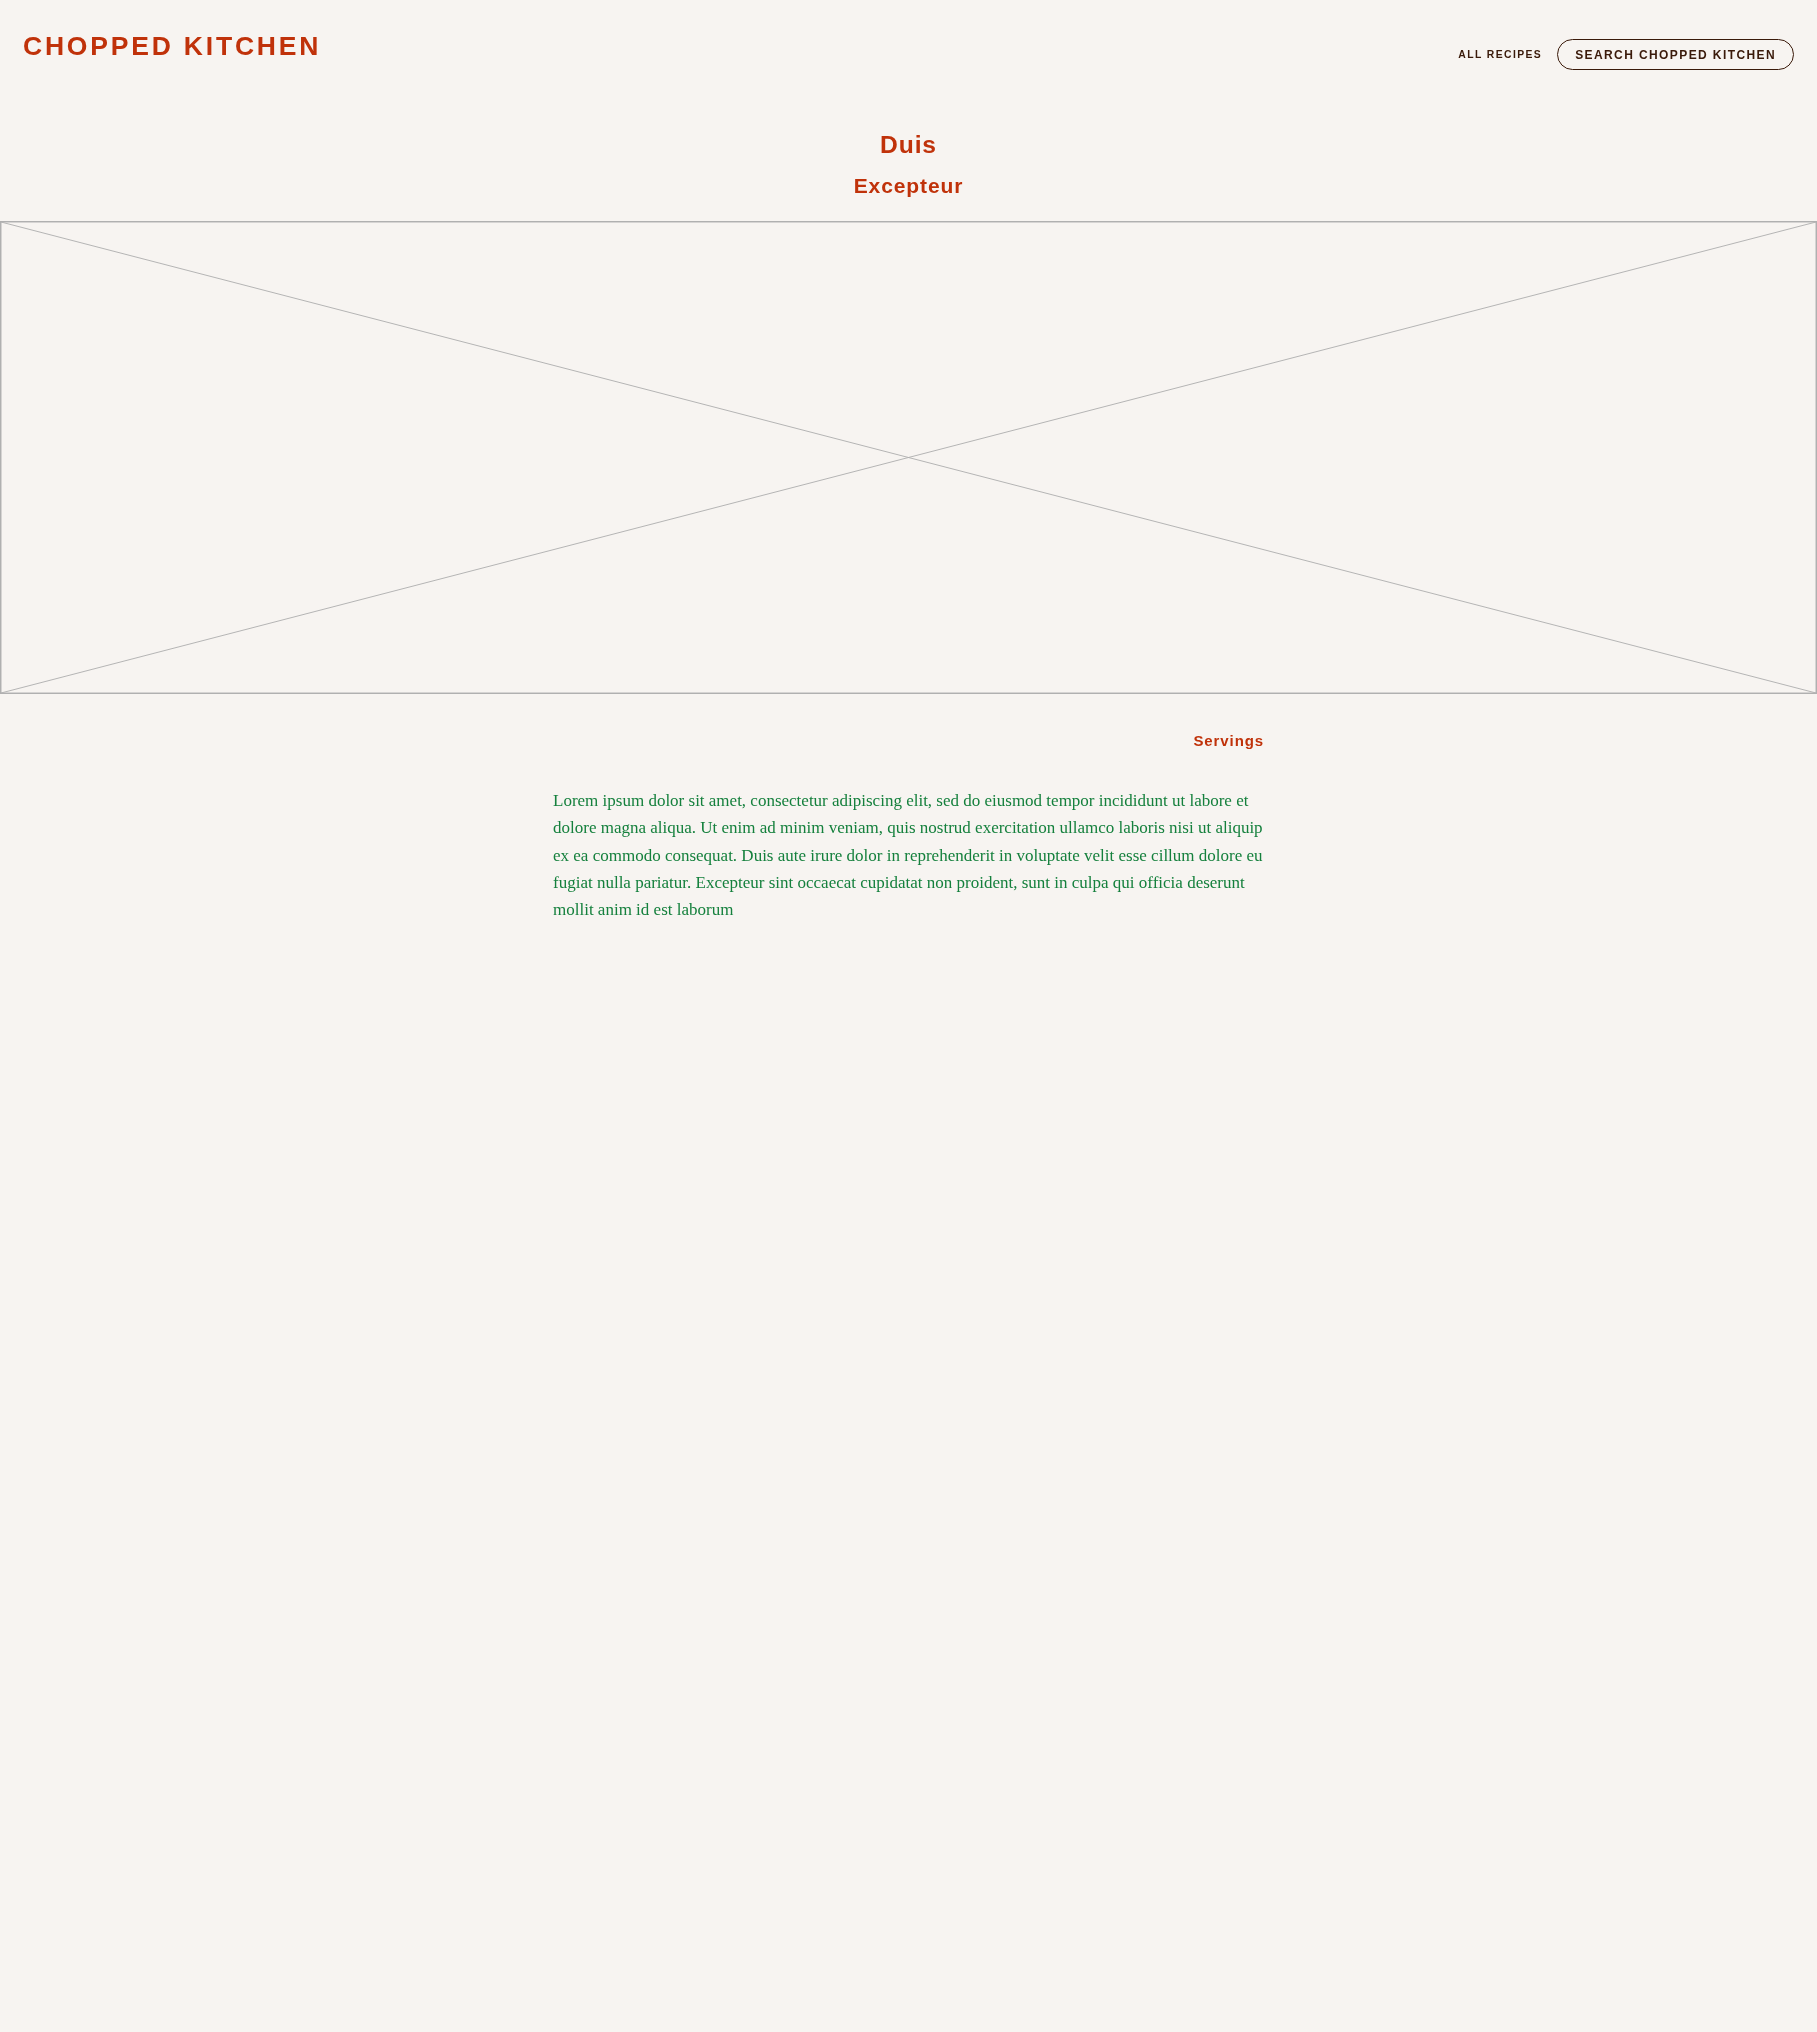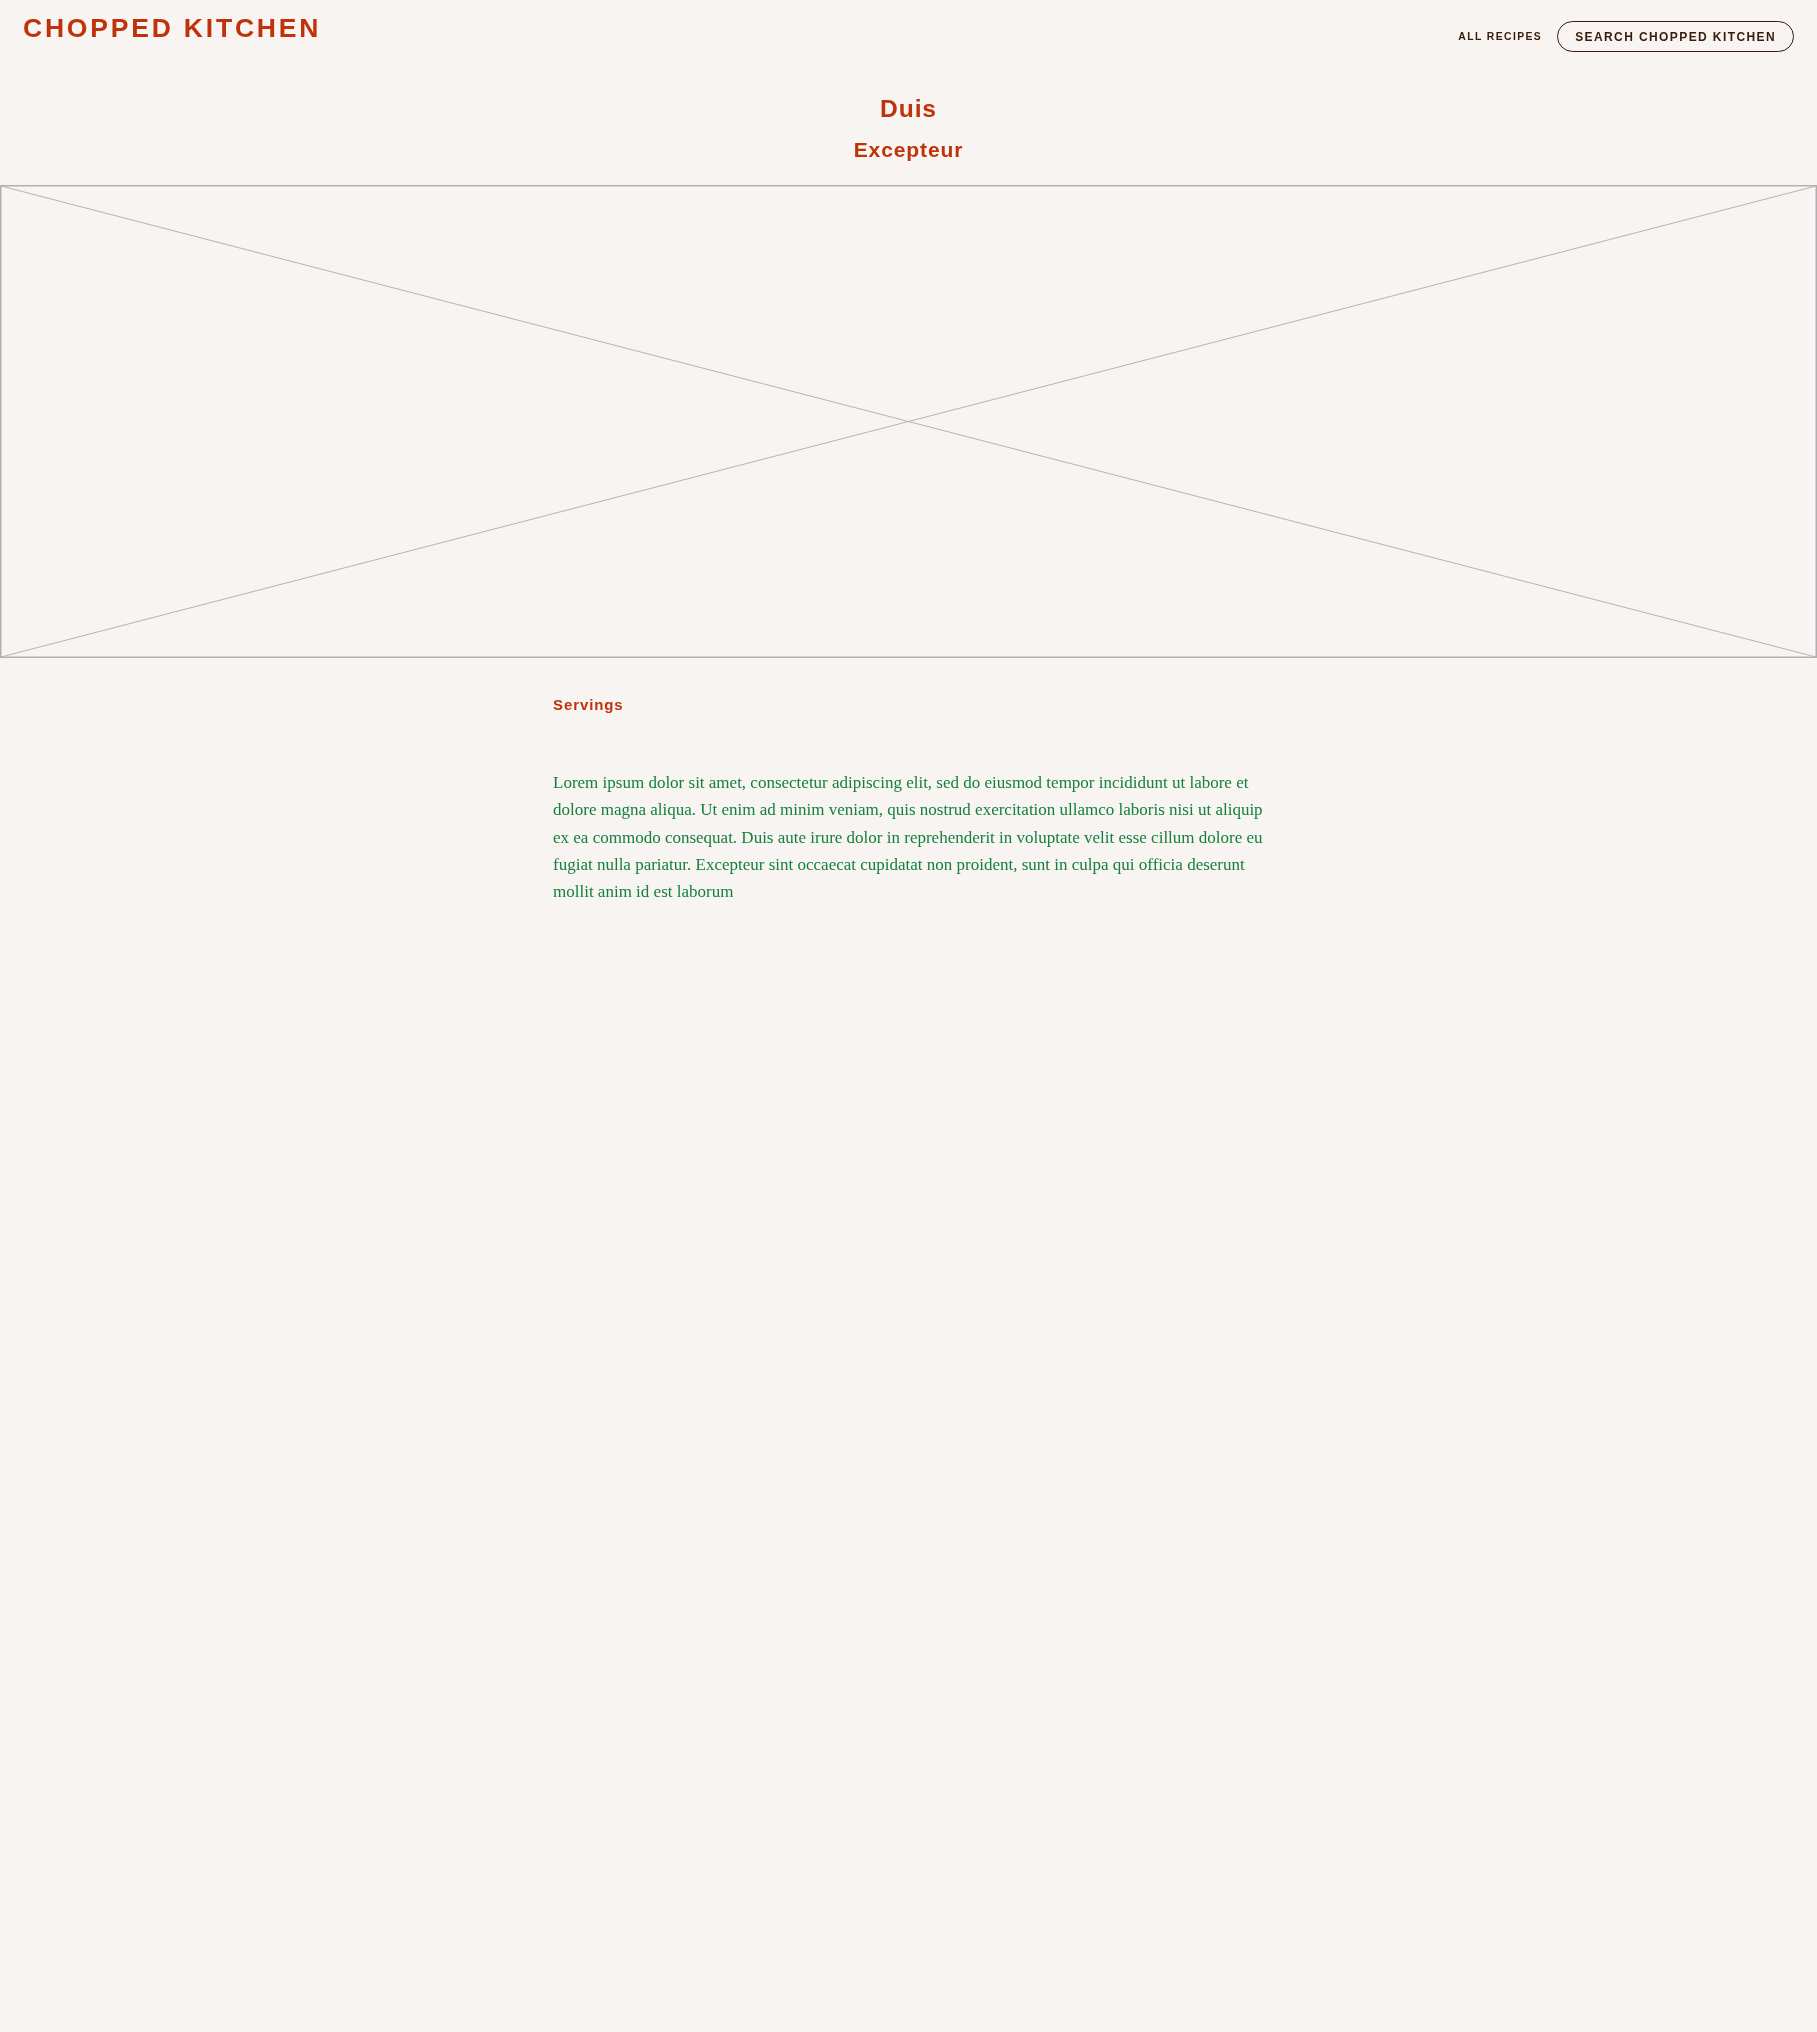--- a/index.html
+++ b/index.html
@@ -12,21 +12,21 @@
       background-color: #f7f4f1;
       font-family: Georgia, 'Times New Roman', serif;
       min-height: 2033px;
     }
 
     
     header {
       display: flex;
       align-items: center;
       justify-content: space-between;
-      padding: 5px 23px;
+      padding: 23px 23px;
       background-color: #f7f4f1;
     }
 
     .site-logo {
       font-family: 'Arial Black', Impact, sans-serif;
       font-size: 26.5px;
       font-weight: 900;
       color: #c0320a;
       letter-spacing: 2.8px;
       text-transform: uppercase;
@@ -103,27 +103,27 @@
     }
 
     
     .content-area {
       max-width: 757px;
       margin: 0 auto;
       padding: 38px 23px;
     }
 
     .servings-label {
-      text-align: left;
+      text-align: right;
       font-family: Arial, sans-serif;
       font-size: 15px;
       font-weight: 700;
       color: #c0320a;
       letter-spacing: 0.9px;
-      margin-bottom: 56px;
+      margin-bottom: 38px;
     }
 
     .body-text {
       font-family: Georgia, serif;
       font-size: 17px;
       line-height: 1.6;
       color: #15803d;
     }
   </style>
 </head>

